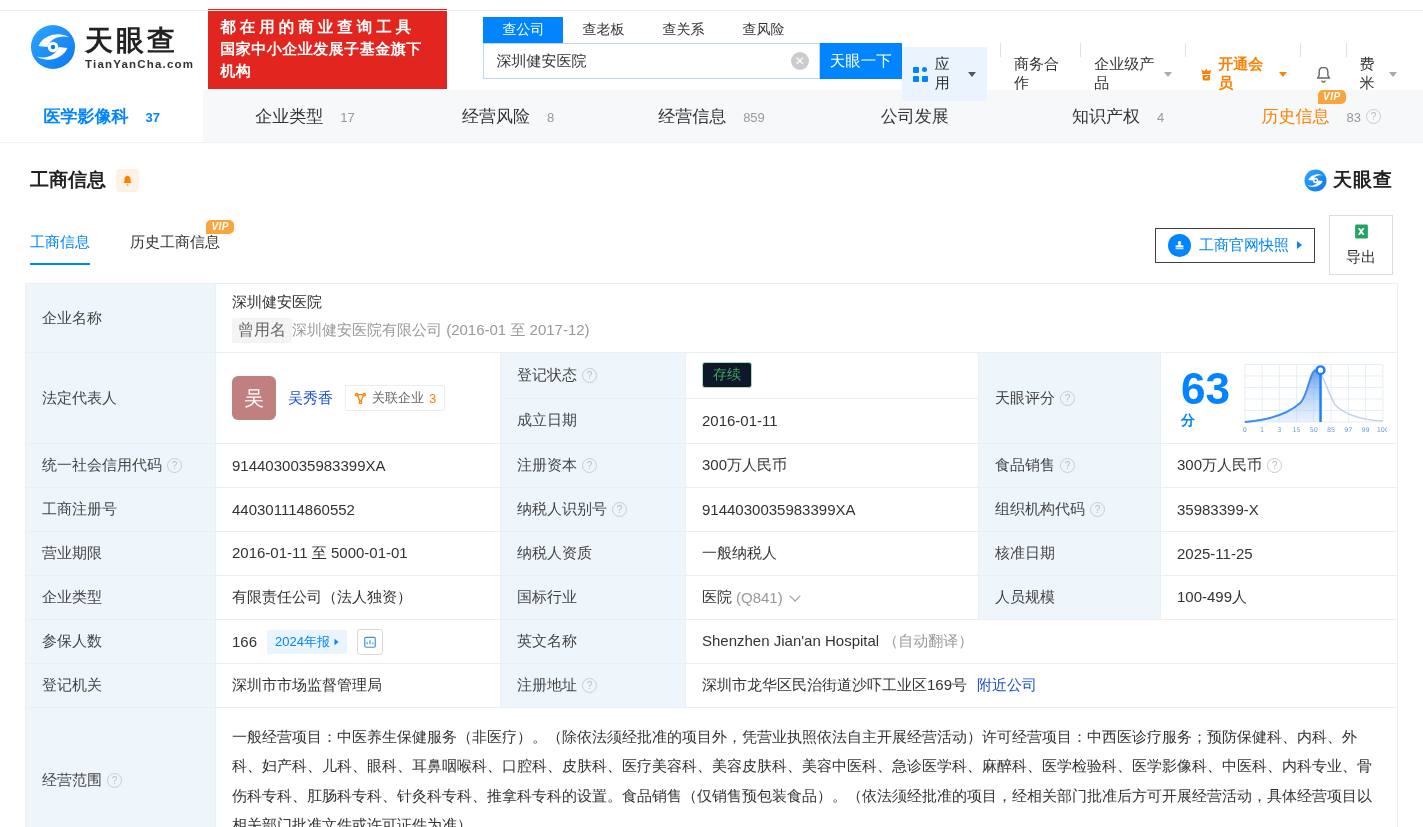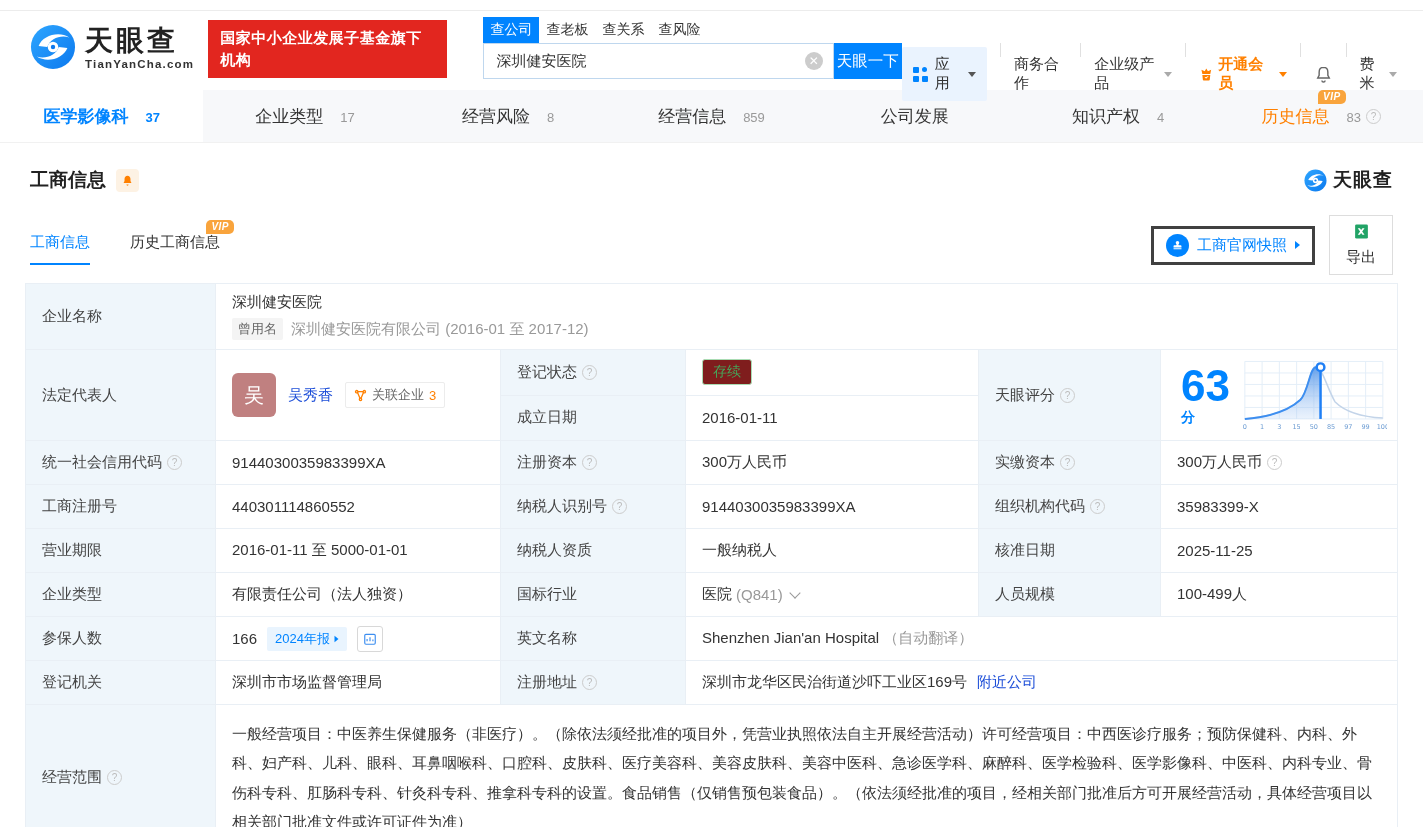--- a/index.html
+++ b/index.html
@@ -11,27 +11,27 @@
   .top-hairline { position:absolute; top:10px; left:0; right:0; height:1px; background:#ececec; }
   .logo { display:flex; align-items:center; gap:9px; margin-top:8px; }
   .logo-txt { display:flex; flex-direction:column; line-height:1; }
   .logo-cn { font-size:28px; font-weight:bold; color:#222; letter-spacing:3px; }
   .logo-en { font-size:11.5px; font-weight:bold; color:#333; letter-spacing:1.2px; margin-top:4px; }
   .slogan { margin-left:14px; margin-top:8px; background:#e2261f; color:#fff; padding:7px 12px; line-height:1.45; }
   .slogan-l1 { font-size:15.5px; letter-spacing:4px; font-weight:bold; }
   .slogan-l2 { font-size:15px; letter-spacing:0.5px; font-weight:bold; }
   .search-wrap { margin-left:36px; width:452px; margin-top:6px; }
   .search-tabs { display:flex; }
-  .search-tab { font-size:14px; color:#333; padding:4px 7px; cursor:pointer; }
+  .search-tab { font-size:14px; color:#333; padding:4px 19px; cursor:pointer; }
   .search-tab.active { background:#0084ff; color:#fff; }
   .search-row { display:flex; }
   .search-box { flex:1; height:36px; border:1px solid #bfd7ee; display:flex; align-items:center; background:#fff; }
   .search-input { flex:1; border:0; outline:0; font-size:15px; color:#333; padding:0 12px; font-family:inherit; }
   .clear-btn { width:18px; height:18px; border-radius:50%; background:#ccc; color:#fff; font-size:12px; line-height:18px; text-align:center; margin-right:10px; cursor:pointer; }
-  .search-btn { width:68px; height:36px; background:#0084ff; color:#fff; font-size:15.5px; border:0; cursor:pointer; font-family:inherit; }
+  .search-btn { width:82px; height:36px; background:#0084ff; color:#fff; font-size:15.5px; border:0; cursor:pointer; font-family:inherit; }
   .top-nav { margin-left:auto; display:flex; align-items:center; font-size:15px; color:#333; margin-top:10px; }
   .apps-btn { display:flex; align-items:center; gap:7px; background:#eaf3fe; padding:8px 11px; border-radius:2px; cursor:pointer; }
   .grid-icon { width:15px; height:15px; display:grid; grid-template-columns:6px 6px; grid-template-rows:6px 6px; gap:3px; }
   .grid-icon i { background:#0084ff; border-radius:1px; }
   .grid-icon i.dot { border-radius:50%; width:5px; height:5px; margin:auto; }
   .caret { display:inline-block; width:0; height:0; border-left:4px solid transparent; border-right:4px solid transparent; border-top:5px solid #555; margin-left:4px; }
   .caret.gray { border-top-color:#aaa; }
   .caret.orange { border-top-color:#ff8000; }
   .nav-sep { width:1px; height:14px; background:#e0e0e0; margin:0 13px; }
   .nav-item { cursor:pointer; display:flex; align-items:center;margin-top:48px; }
@@ -55,41 +55,41 @@
   .section-title { font-size:19px; font-weight:bold; color:#222; }
   .bell-chip { margin-left:10px; width:23px; height:23px; background:#fdf2e4; border-radius:4px; display:flex; align-items:center; justify-content:center; cursor:pointer; }
   .mini-brand { margin-left:auto; display:flex; align-items:center; gap:6px; }
   .mini-brand-txt { font-size:19px; font-weight:bold; color:#222; letter-spacing:1px; }
   .subtab-row { margin-top:22px; display:flex; align-items:center; padding:0 5px; }
   .subtab { font-size:15px; color:#333; margin-right:40px; position:relative; padding-bottom:13px; cursor:pointer; }
   .subtab.active { color:#0084ff; }
   .subtab.active::after { content:''; position:absolute; left:0; right:0; bottom:0; height:2px; background:#0084ff; }
   .subtab .vip-badge { top:-13px; right:-14px; }
   .actions { margin-left:auto; display:flex; align-items:center; margin-bottom:8px; }
-  .snapshot-btn { display:flex; align-items:center; gap:8px; border:3px solid #404040; background:#fff; color:#0084ff; font-size:15px; padding:5px 12px; cursor:pointer; font-family:inherit; }
+  .snapshot-btn { display:flex; align-items:center; gap:8px; border:1px solid #404040; background:#fff; color:#0084ff; font-size:15px; padding:5px 12px; cursor:pointer; font-family:inherit; }
   .stamp-circle { width:23px; height:23px; border-radius:50%; background:#0084ff; display:flex; align-items:center; justify-content:center; }
   .tri-r { width:0; height:0; border-top:4px solid transparent; border-bottom:4px solid transparent; border-left:5px solid #0084ff; }
   .export-btn { margin-left:14px; display:flex; align-items:center; gap:8px; border:1px solid #ddd; background:#fff; color:#333; font-size:15px; padding:7px 16px; cursor:pointer; font-family:inherit;flex-direction:column; }
 
   
   .info-table { width:100%; border-collapse:collapse; font-size:15px; margin-top:0; }
   .info-table td { border:1px solid #e9eff5; padding:0 16px; height:44px; vertical-align:middle; color:#333; }
   .info-table td.lbl { background:#eff6fb; color:#444; }
   .muted { color:#999; }
   .lnk { color:#1d4ed8; cursor:pointer; text-decoration:none; }
   .name-cell { padding:9px 16px !important; height:63px !important; }
   .company-name { font-size:15px; color:#333; }
   .former-line { margin-top:6px; display:flex; align-items:center; }
-  .former-badge { background:#f4f4f4; color:#666; font-size:13px; padding:2px 6px; border-radius:2px; margin-right:8px; }
+  .former-badge { background:#f4f4f4; color:#666; font-size:16px; padding:2px 6px; border-radius:2px; }
   .former-name { color:#999; font-size:15px; }
   .rep-cell { display:flex; align-items:center; gap:12px; }
   .avatar { width:44px; height:44px; border-radius:6px; background:#c08080; color:#fff; font-size:20px; display:flex; align-items:center; justify-content:center; cursor:pointer; }
   .related-badge { display:flex; align-items:center; gap:5px; border:1px solid #ececec; border-radius:2px; padding:3px 8px; font-size:13px; color:#666; cursor:pointer; background:#fff; }
   .related-cnt { color:#ff8000; }
-  .status-badge { display:inline-block; background:#7f1d1d; border:1px solid #a9dcb3; color:#45a65a; font-size:14px; padding:3px 10px; border-radius:3px; }
+  .status-badge { display:inline-block; background:#0f172a; border:1px solid #a9dcb3; color:#45a65a; font-size:14px; padding:3px 10px; border-radius:3px; }
   .score-cell { padding:6px 10px 6px 20px !important; }
   .score-flex { display:flex; align-items:center; justify-content:space-between; }
   .score-num { color:#0084ff; font-size:44px; font-weight:bold; line-height:1; }
   .score-unit { color:#0084ff; font-size:14px; font-weight:bold; }
   .insured-flex { display:flex; align-items:center; gap:10px; }
   .report-badge { background:#e9f4fe; color:#0084ff; font-size:13px; padding:3px 8px; border-radius:2px; display:flex; align-items:center; gap:4px; cursor:pointer; }
   .report-badge .tri-r { border-left-color:#0084ff; transform:scale(.8); }
   .chart-btn { width:26px; height:26px; border:1px solid #d8d8d8; border-radius:3px; background:#fff; display:flex; align-items:center; justify-content:center; cursor:pointer; }
   .industry-flex { display:flex; align-items:center; gap:4px; }
   .chev-down { display:inline-block; width:8px; height:8px; border-right:1.5px solid #999; border-bottom:1.5px solid #999; transform:rotate(45deg); margin-left:4px; margin-top:-4px; }
@@ -119,20 +119,21 @@
         <circle cx="24" cy="24" r="2.3" fill="#0b78ee"></circle>
       </svg>
     </span>
     <span class="logo-txt">
       <span class="logo-cn">天眼查</span>
       <span class="logo-en">TianYanCha.com</span>
     </span>
   </div>
 
   <div class="slogan">
+    <div class="slogan-l1">都在用的商业查询工具</div>
     <div class="slogan-l2">国家中小企业发展子基金旗下机构</div>
   </div>
 
   <div class="search-wrap">
     <div class="search-tabs">
       <span class="search-tab active">查公司</span>
       <span class="search-tab">查老板</span>
       <span class="search-tab">查关系</span>
       <span class="search-tab">查风险</span>
     </div>
@@ -374,21 +375,21 @@
       <td>9144030035983399XA</td>
       <td class="lbl">
             <span class="lbl-inner">
               <span>注册资本</span>
               <span class="help">?</span>
             </span>
           </td>
       <td>300万人民币</td>
       <td class="lbl">
             <span class="lbl-inner">
-              <span>实缴资本</span>
+              <span>食品销售</span>
               <span class="help">?</span>
             </span>
           </td>
       <td>
             <span class="lbl-inner">
               <span>300万人民币</span>
               <span class="help">?</span>
             </span>
           </td>
     </tr>

